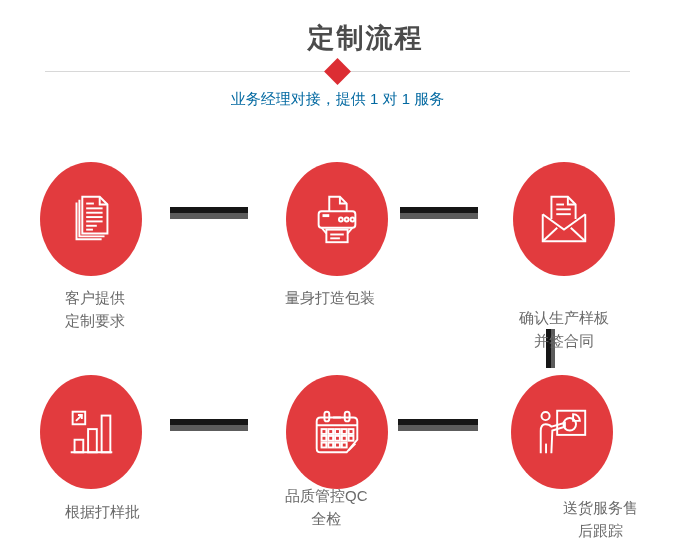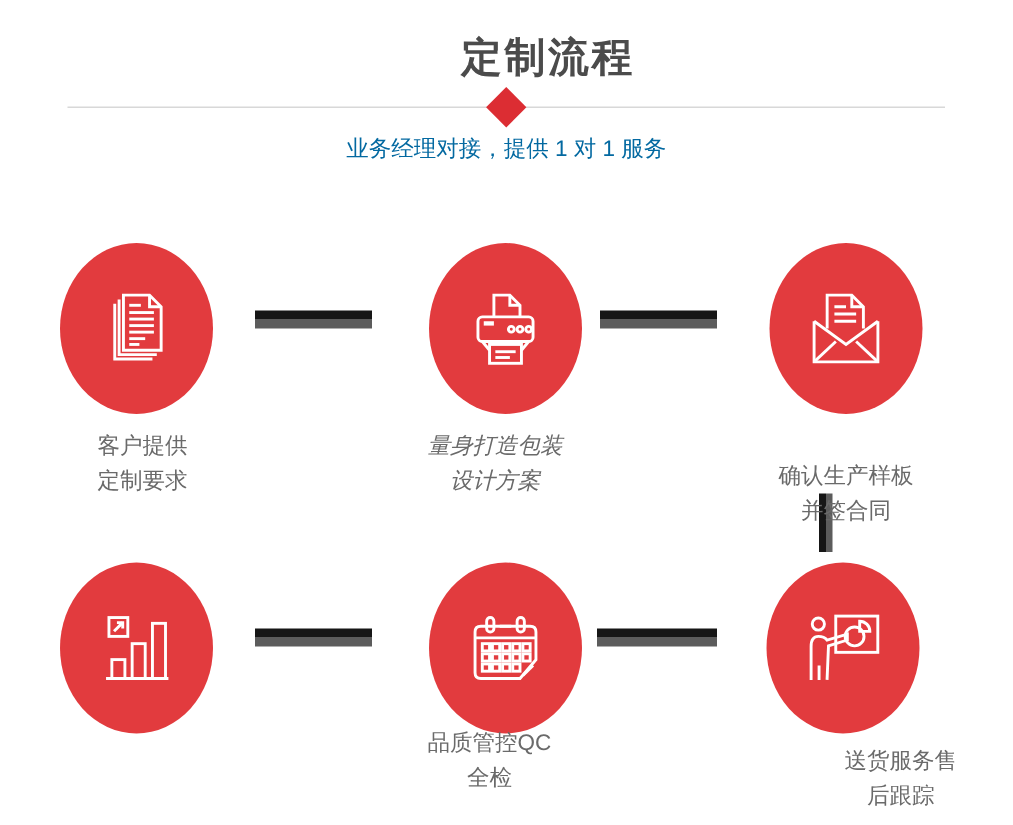--- a/index.html
+++ b/index.html
@@ -91,21 +91,21 @@
   #c5 { left: 286px; top: 375px; }
   #c6 { left: 511px; top: 375px; }
 
   #h12 { left: 170px; top: 207px; width: 78px; }
   #h23 { left: 400px; top: 207px; width: 78px; }
   #h45 { left: 170px; top: 419px; width: 78px; }
   #h56 { left: 398px; top: 419px; width: 80px; }
   #v36 { left: 546px; top: 329px; height: 39px; }
 
   #l1 { left: 65px;  top: 286px; }
-  #l2 { left: 285px; top: 286px; font-style: italic; }
+  #l2 { left: 285px; top: 286px; }
   #l3 { left: 519px; top: 286px; margin-top: 20px; }
   #l4 { left: 65px;  top: 500px; }
   #l5 { left: 285px; top: 484px; }
   #l6 { left: 519px; top: 496px; margin-left: 44px; }
 
   .icon-stroke {
     stroke: #ffffff;
     fill: none;
     stroke-width: 2;
   }
@@ -232,27 +232,27 @@
       </g>
     </svg>
   </div>
 
   <div class="step-label" id="l1">
     <div>客户提供</div>
     <div>定制要求</div>
   </div>
   <div class="step-label" id="l2">
     <div>量身打造包装</div>
-    <div>设计方案</div>
   </div>
   <div class="step-label" id="l3">
     <div>确认生产样板</div>
     <div>并签合同</div>
   </div>
   <div class="step-label" id="l4">
+    <div>根据打样批</div>
   </div>
   <div class="step-label" id="l5">
     <div>品质管控QC</div>
     <div>全检</div>
   </div>
   <div class="step-label" id="l6">
     <div>送货服务售</div>
     <div>后跟踪</div>
   </div>
 

